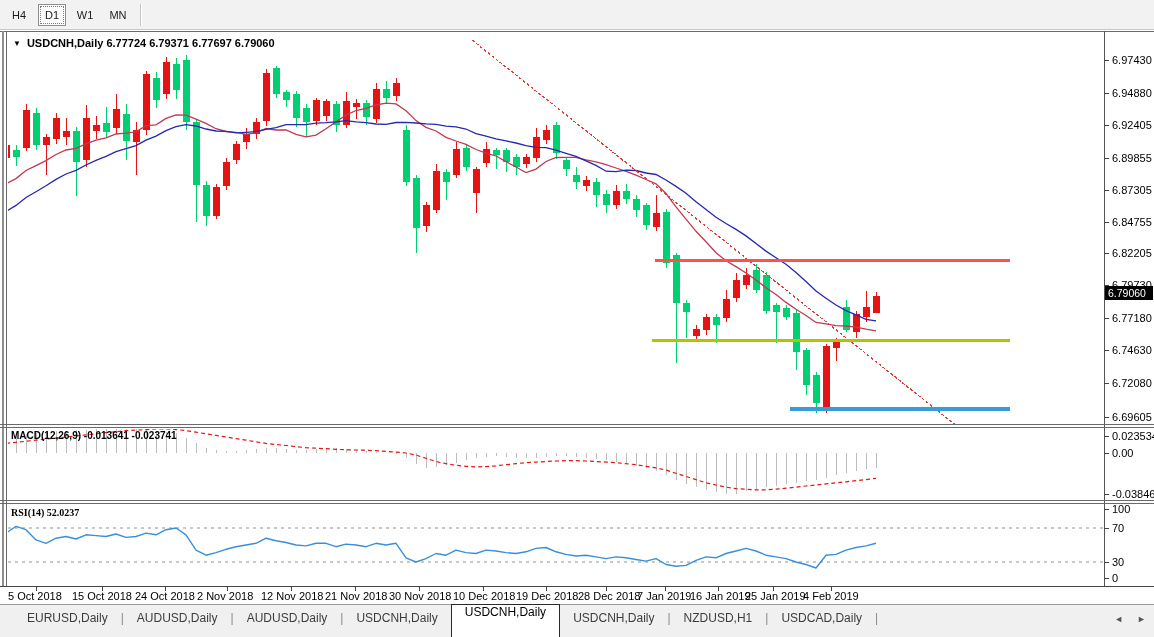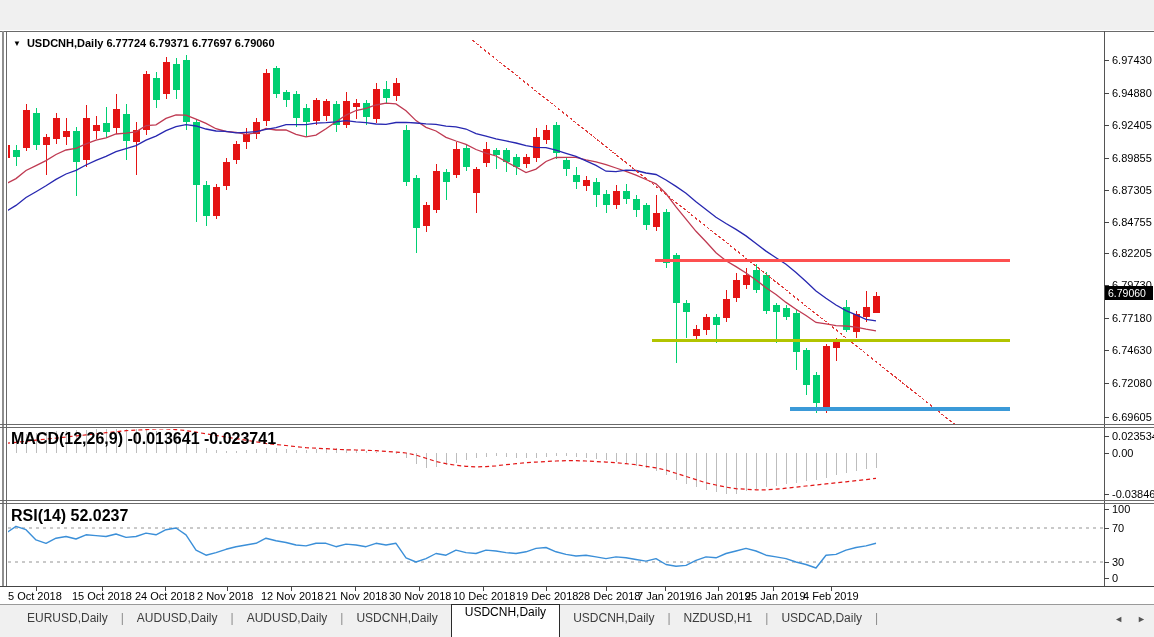--- a/index.html
+++ b/index.html
@@ -11,41 +11,50 @@
   .tf-btn{min-width:26px;height:20px;margin-left:5px;display:flex;align-items:center;justify-content:center;
     font-size:11px;color:#1c1c1c;border:1px solid transparent;cursor:default;}
   .tf-btn.active{background:#fbfbfb;border:1px solid #8f8f8f;outline:1px dotted #7a7a7a;outline-offset:-3px;}
   .tb-sep{width:1px;height:22px;background:#c4c4c4;border-right:1px solid #ffffff;margin-left:8px;}
   
   svg.chart{position:absolute;left:0;top:30px;}
   
   .chart-title{position:absolute;left:13px;top:37px;font-size:11px;font-weight:700;color:#000;
     display:flex;align-items:center;gap:6px;pointer-events:none;}
   .dd-icon{font-size:8px;color:#000;}
-  .ind-label{position:absolute;font-size:16px;font-weight:700;color:#000;pointer-events:none;}
+  .ind-label{position:absolute;font-size:10px;font-weight:700;color:#000;pointer-events:none;}
   .macd-label{left:11px;top:430px;}
-  .rsi-label{left:11px;top:507px;}
+  .rsi-label{left:11px;top:507px;font-family:Liberation Serif, serif;}
   .price-box{position:absolute;left:1105px;top:286px;width:48px;height:14px;background:#000;color:#fff;
     font-size:10.5px;line-height:14px;padding-left:3px;box-sizing:border-box;}
   
   .tabbar{position:absolute;left:0;top:604px;width:1154px;height:33px;background:#f0f0f0;
     border-top:1px solid #9a9a9a;box-sizing:border-box;display:flex;align-items:flex-end;}
   .tabs{display:flex;align-items:flex-start;padding-left:14px;height:100%;}
   .tab{font-size:12px;color:#3d3d3d;padding:6px 13px 0 13px;height:26px;box-sizing:border-box;white-space:nowrap;cursor:default;}
   .tab.active{background:#ffffff;border:1px solid #2b2b2b;border-bottom:none;color:#000;
     margin-top:-1px;padding-top:0;height:33px;}
   .tab-sep{color:#8a8a8a;font-size:12px;padding-top:6px;}
   .tab-nav{position:absolute;right:8px;top:9px;display:flex;gap:14px;color:#555;font-size:9px;}
   .tab-nav span{cursor:default;}
 </style>
 </head>
 <body>
 
 <div class="window">
 
+  <div class="toolbar">
+    <div style="display:flex;align-items:center;">
+        <div class="tf-btn">H4</div>
+        <div class="tf-btn active">D1</div>
+        <div class="tf-btn">W1</div>
+        <div class="tf-btn">MN</div>
+      </div>
+    <div class="tb-sep"></div>
+  </div>
 
   <svg class="chart" width="1154" height="574" viewBox="0 30 1154 574">
       <rect x="0" y="30" width="1154" height="574" fill="#ffffff"></rect>
       <line x1="0" y1="31.5" x2="1154" y2="31.5" stroke="#6a6a6a" stroke-width="1" shape-rendering="crispEdges"></line>
       <line x1="2.5" y1="31" x2="2.5" y2="586" stroke="#8f8f8f" stroke-width="2" shape-rendering="crispEdges"></line>
       <line x1="6.5" y1="31" x2="6.5" y2="586" stroke="#6a6a6a" stroke-width="1" shape-rendering="crispEdges"></line>
       <line x1="1104.5" y1="31" x2="1104.5" y2="586" stroke="#555555" stroke-width="1" shape-rendering="crispEdges"></line>
       <line x1="0" y1="424.5" x2="1154" y2="424.5" stroke="#6a6a6a" stroke-width="1" shape-rendering="crispEdges"></line>
       <line x1="0" y1="427.5" x2="1154" y2="427.5" stroke="#6a6a6a" stroke-width="1" shape-rendering="crispEdges"></line>
       <line x1="0" y1="500.5" x2="1154" y2="500.5" stroke="#6a6a6a" stroke-width="1" shape-rendering="crispEdges"></line>

